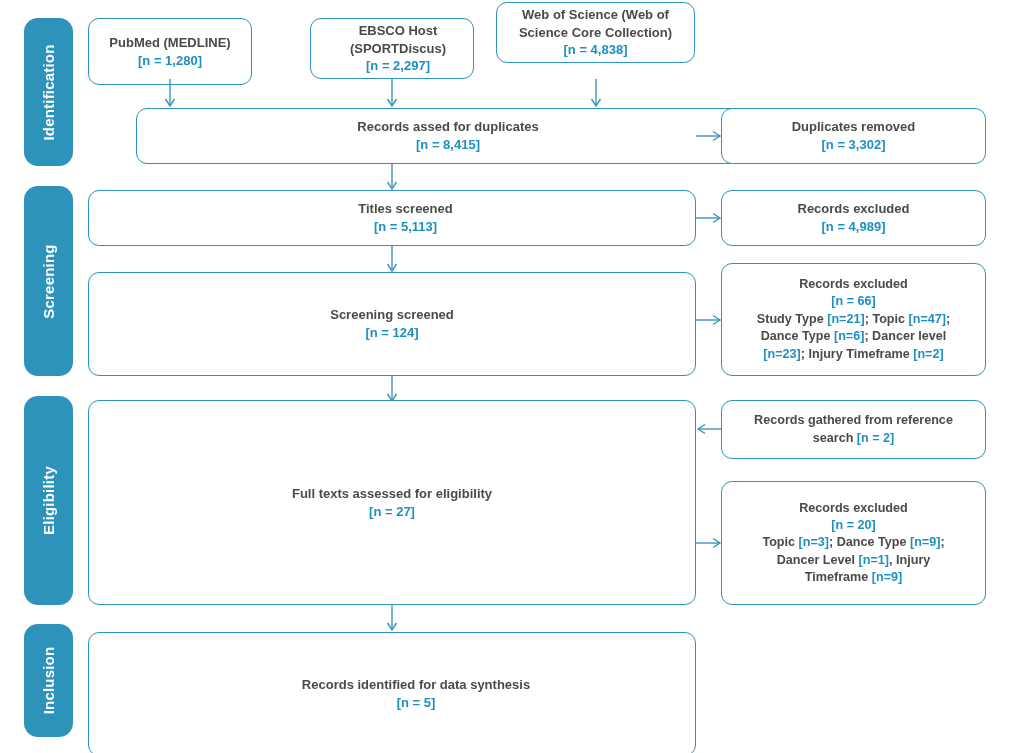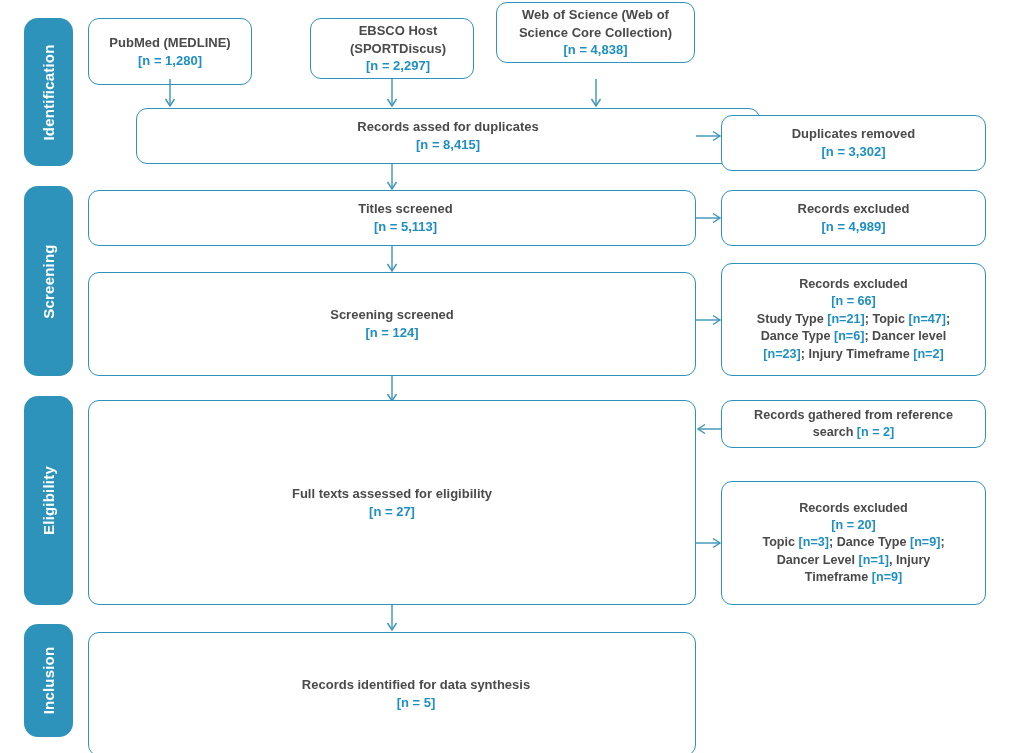--- a/index.html
+++ b/index.html
@@ -139,21 +139,21 @@
     <polyline class="head" points="5.5,20 10,27 14.5,20"></polyline>
   </svg>
 
   <div class="node" style="left:88px; top:108px; width:624px; height:56px;margin-left:48px;">
     <div class="txt">
       <span>Records assed for duplicates</span><br>
       <span class="num">[n = 8,415]</span>
     </div>
   </div>
 
-  <div class="node" style="left:721px; top:115px; width:265px; height:56px;">
+  <div class="node" style="left:721px; top:108px; width:265px; height:56px;">
     <div class="txt">
       <span>Duplicates removed</span><br>
       <span class="num">[n = 3,302]</span>
     </div>
   </div>
 
   <svg class="conn" style="left:696px; top:126px;" width="27" height="20">
     <line x1="0" y1="10" x2="23" y2="10"></line>
     <polyline class="head" points="17,5.5 24,10 17,14.5"></polyline>
   </svg>
@@ -218,21 +218,21 @@
     <polyline class="head" points="5.5,18 10,25 14.5,18"></polyline>
   </svg>
 
   <div class="node" style="left:88px; top:400px; width:608px; height:205px;">
     <div class="txt">
       <span>Full texts assessed for eligibility</span><br>
       <span class="num">[n = 27]</span>
     </div>
   </div>
 
-  <div class="node" style="left:721px; top:400px; width:265px; height:48px;text-align:center;">
+  <div class="node" style="left:721px; top:400px; width:265px; height:59px;text-align:center;">
     <div class="txt small">
       <span>Records gathered from reference</span><br>
       <span>search</span>
       <span class="num">[n = 2]</span>
     </div>
   </div>
 
   <svg class="conn" style="left:696px; top:419px;" width="27" height="20">
     <line x1="3" y1="10" x2="26" y2="10"></line>
     <polyline class="head" points="9,5.5 2,10 9,14.5"></polyline>

